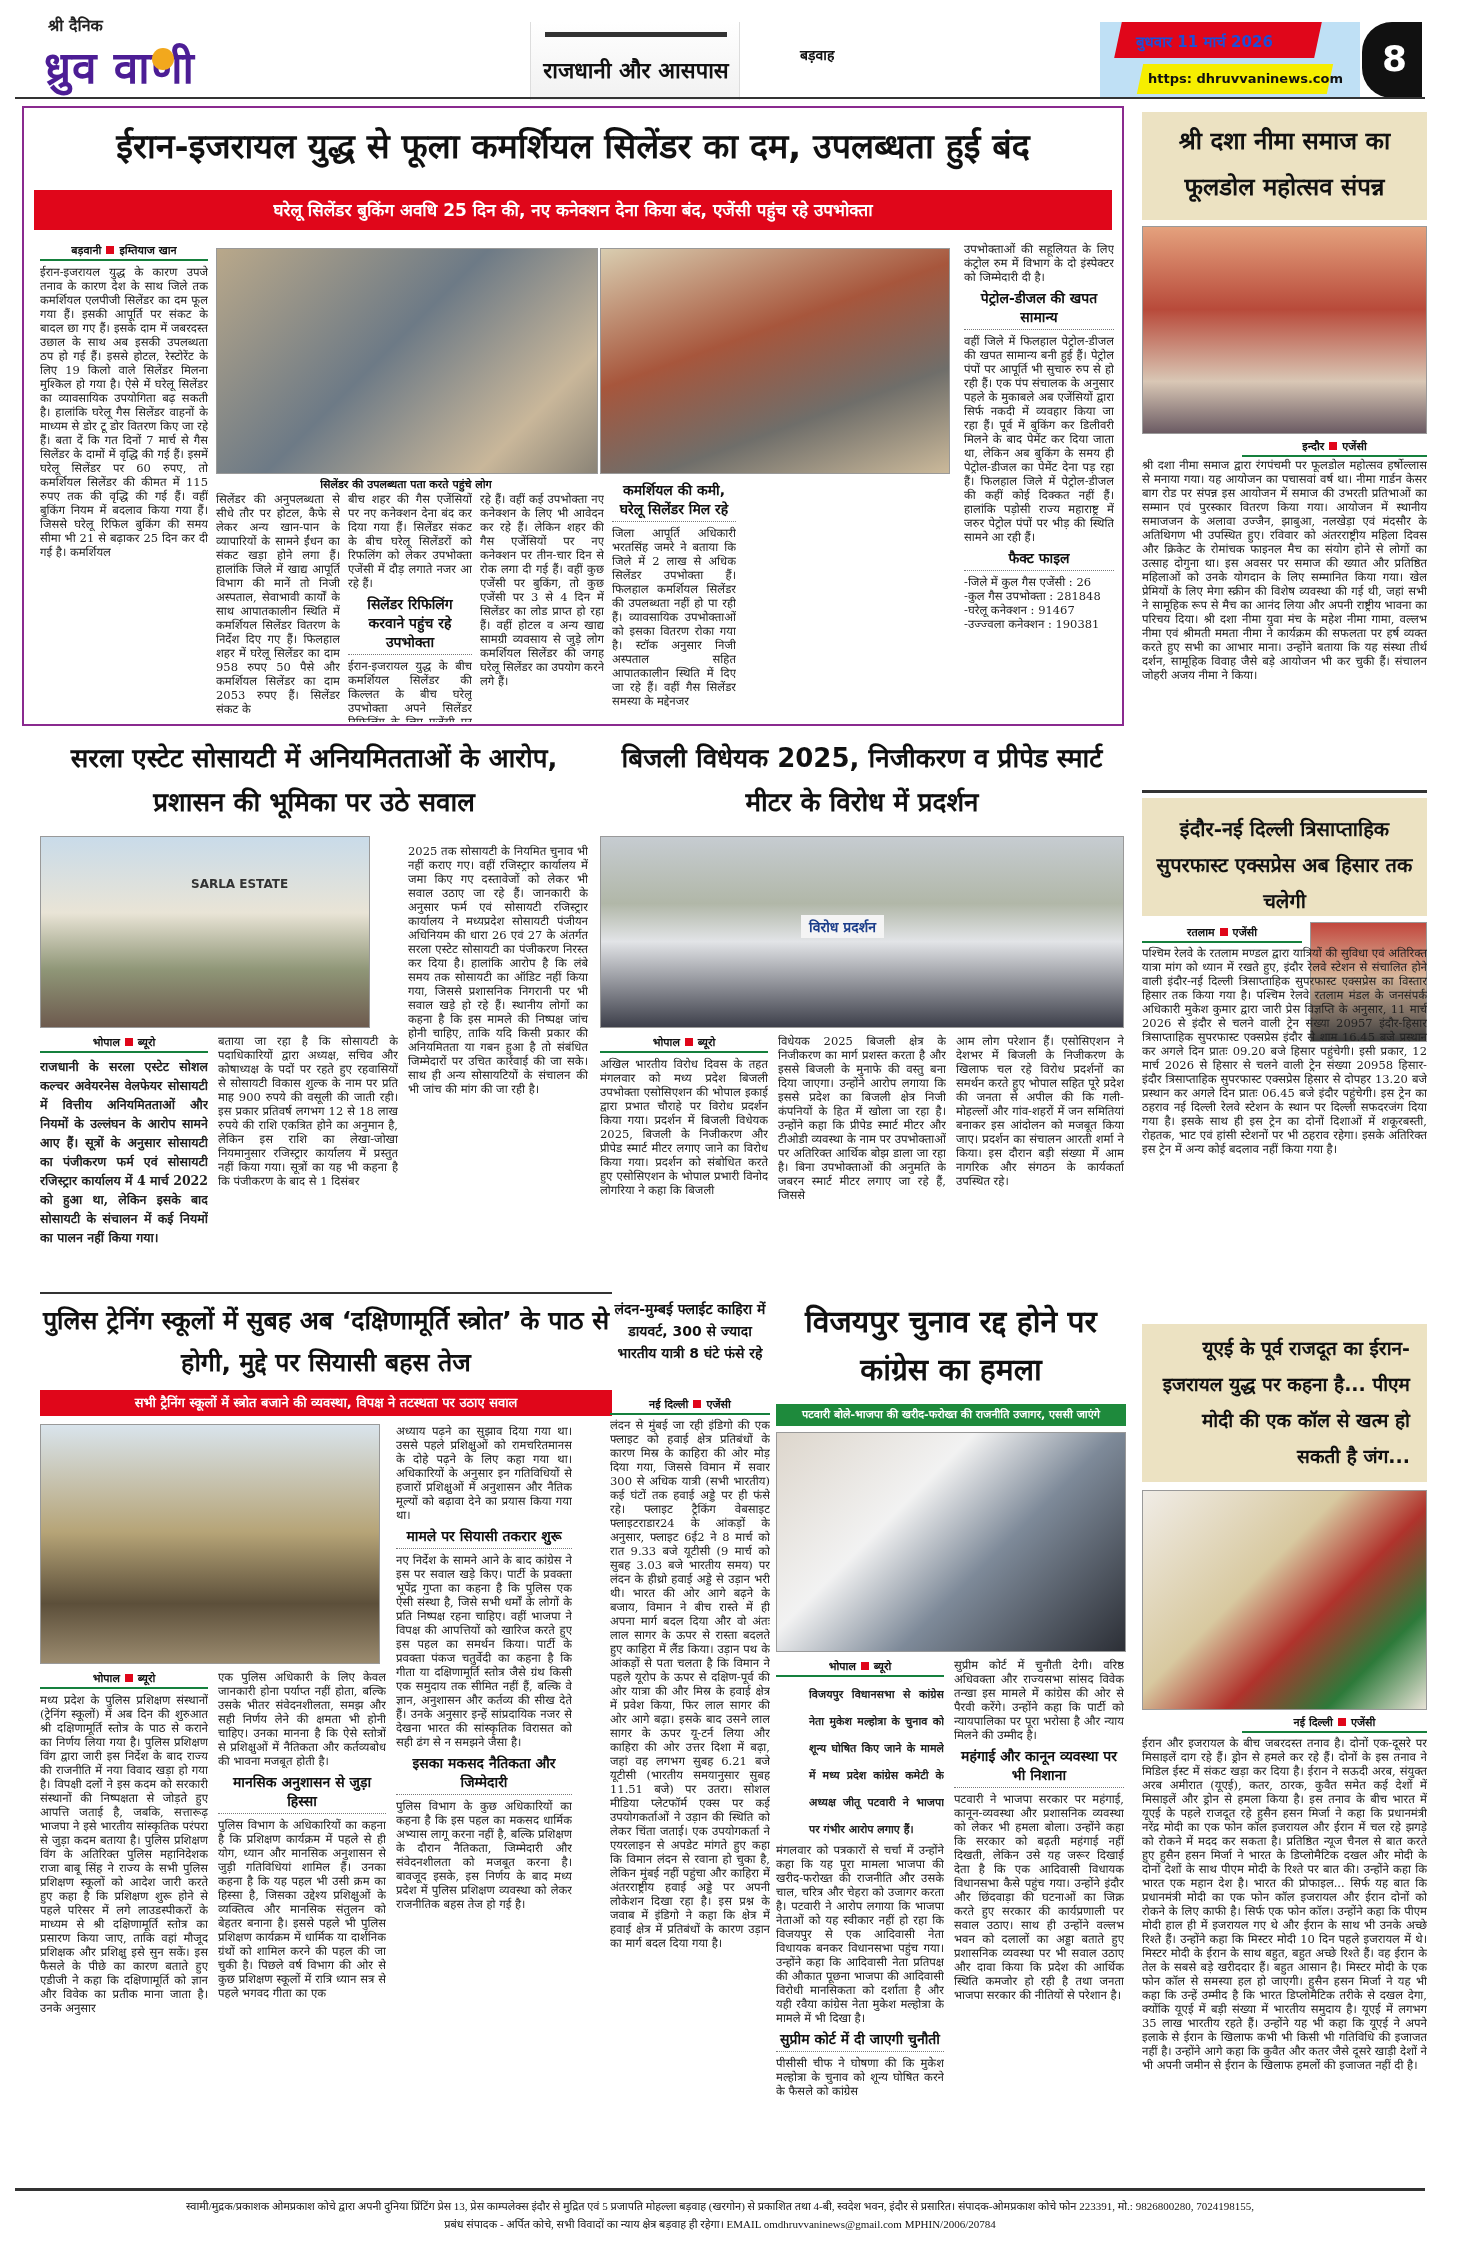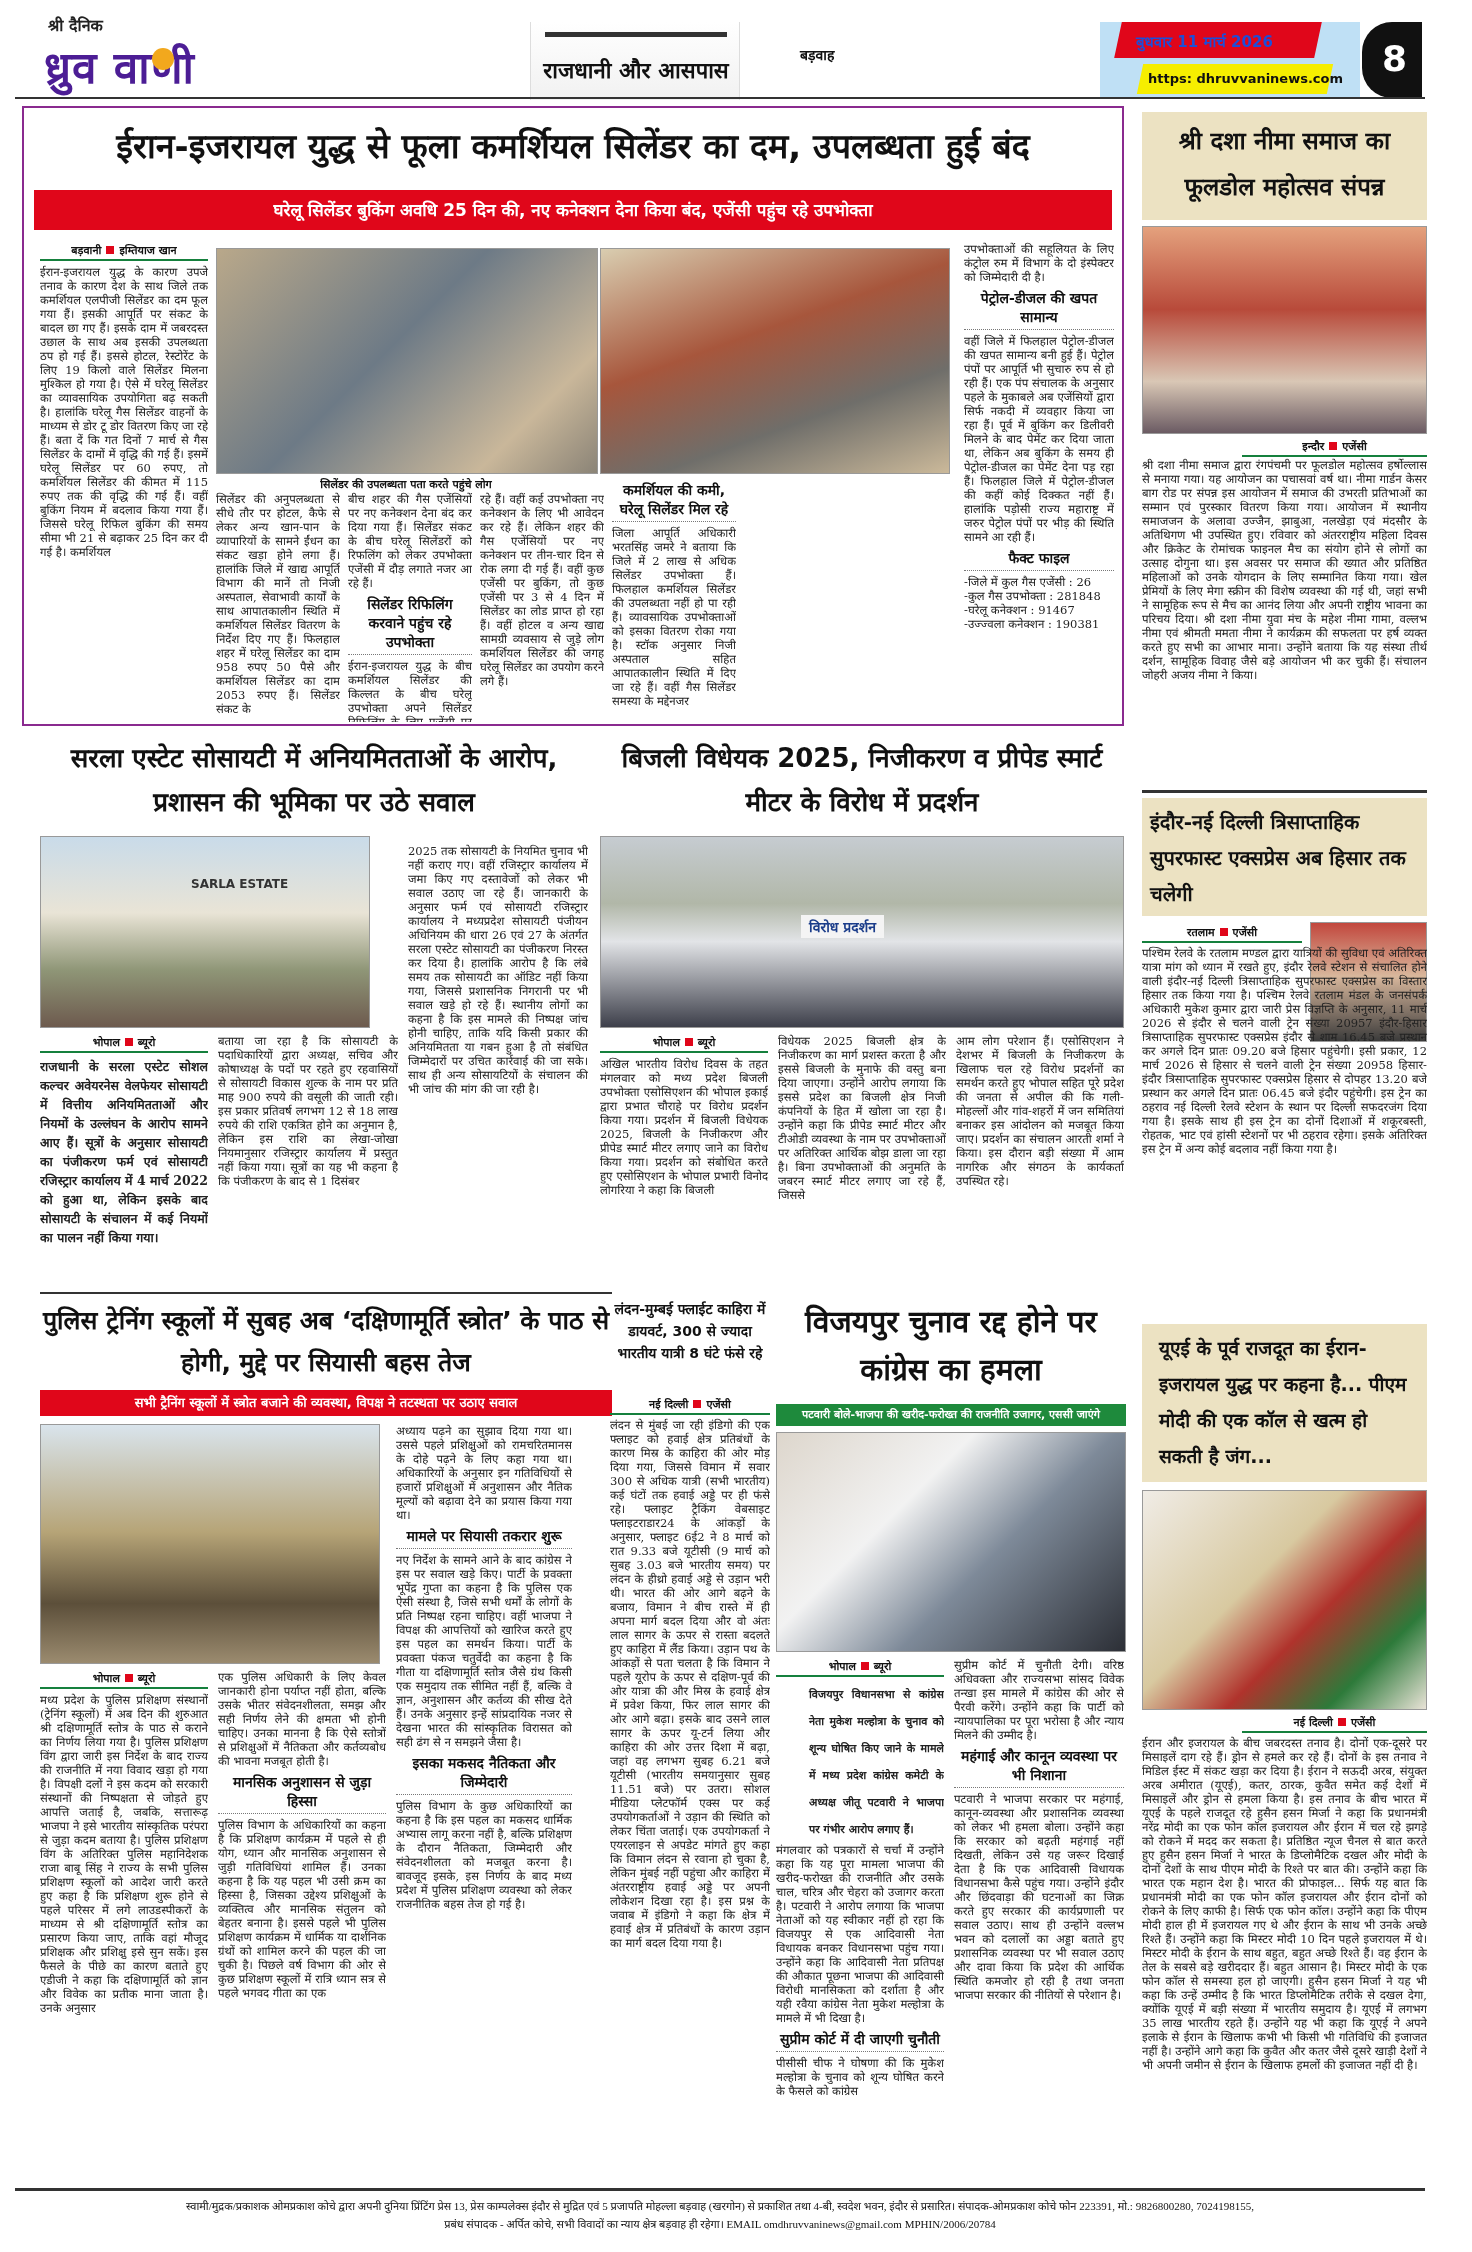--- a/index.html
+++ b/index.html
@@ -122,21 +122,21 @@
     <p class="body-text">विधेयक 2025 बिजली क्षेत्र के निजीकरण का मार्ग प्रशस्त करता है और इससे बिजली के मुनाफे की वस्तु बना दिया जाएगा। उन्होंने आरोप लगाया कि इससे प्रदेश का बिजली क्षेत्र निजी कंपनियों के हित में खोला जा रहा है। उन्होंने कहा कि प्रीपेड स्मार्ट मीटर और टीओडी व्यवस्था के नाम पर उपभोक्ताओं पर अतिरिक्त आर्थिक बोझ डाला जा रहा है। बिना उपभोक्ताओं की अनुमति के जबरन स्मार्ट मीटर लगाए जा रहे हैं, जिससे</p>
   </div>
   <div class="col" style="left:356px;top:304px;width:168px;height:250px;">
     <p class="body-text">आम लोग परेशान हैं। एसोसिएशन ने देशभर में बिजली के निजीकरण के खिलाफ चल रहे विरोध प्रदर्शनों का समर्थन करते हुए भोपाल सहित पूरे प्रदेश की जनता से अपील की कि गली-मोहल्लों और गांव-शहरों में जन समितियां बनाकर इस आंदोलन को मजबूत किया जाए। प्रदर्शन का संचालन आरती शर्मा ने किया। इस दौरान बड़ी संख्या में आम नागरिक और संगठन के कार्यकर्ता उपस्थित रहे।</p>
   </div>
 </div>
 
 <div class="abs" style="left:1142px;top:790px;width:285px;height:500px;">
   <div class="abs rule" style="left:0;top:0;width:285px;height:3px;"></div>
   <div class="abs tanbox" style="left:0;top:8px;width:285px;height:118px;">
-    <h2 class="hl" style="font-size:20px;line-height:36px;padding:6px 8px;">इंदौर-नई दिल्ली त्रिसाप्ताहिक सुपरफास्ट एक्सप्रेस अब हिसार तक चलेगी</h2>
+    <h2 class="hl" style="font-size:20px;text-align:center;line-height:36px;padding:13px 8px;">इंदौर-नई दिल्ली त्रिसाप्ताहिक सुपरफास्ट एक्सप्रेस अब हिसार तक चलेगी</h2>
   </div>
   <div class="abs dateline" style="left:0;top:134px;width:160px;"><span>रतलाम</span><span class="sq"></span><span>एजेंसी</span></div>
   <div class="abs photo" style="left:168px;top:132px;width:117px;height:120px;background:linear-gradient(180deg,#c2473d,#d8b79c 45%,#3b3b3b);"></div>
   <p class="abs body-text" style="left:0;top:156px;width:285px;height:338px;overflow:hidden;text-indent:0;">पश्चिम रेलवे के रतलाम मण्डल द्वारा यात्रियों की सुविधा एवं अतिरिक्त यात्रा मांग को ध्यान में रखते हुए, इंदौर रेलवे स्टेशन से संचालित होने वाली इंदौर-नई दिल्ली त्रिसाप्ताहिक सुपरफास्ट एक्सप्रेस का विस्तार हिसार तक किया गया है। पश्चिम रेलवे रतलाम मंडल के जनसंपर्क अधिकारी मुकेश कुमार द्वारा जारी प्रेस विज्ञप्ति के अनुसार, 11 मार्च 2026 से इंदौर से चलने वाली ट्रेन संख्या 20957 इंदौर-हिसार त्रिसाप्ताहिक सुपरफास्ट एक्सप्रेस इंदौर से शाम 16.45 बजे प्रस्थान कर अगले दिन प्रातः 09.20 बजे हिसार पहुंचेगी। इसी प्रकार, 12 मार्च 2026 से हिसार से चलने वाली ट्रेन संख्या 20958 हिसार-इंदौर त्रिसाप्ताहिक सुपरफास्ट एक्सप्रेस हिसार से दोपहर 13.20 बजे प्रस्थान कर अगले दिन प्रातः 06.45 बजे इंदौर पहुंचेगी। इस ट्रेन का ठहराव नई दिल्ली रेलवे स्टेशन के स्थान पर दिल्ली सफदरजंग दिया गया है। इसके साथ ही इस ट्रेन का दोनों दिशाओं में शकूरबस्ती, रोहतक, भाट एवं हांसी स्टेशनों पर भी ठहराव रहेगा। इसके अतिरिक्त इस ट्रेन में अन्य कोई बदलाव नहीं किया गया है।</p>
 </div>
 
 <div class="abs" style="left:40px;top:1292px;width:572px;height:886px;">
   <div class="abs rule" style="left:0;top:0;width:572px;height:2px;"></div>
   <h2 class="abs hl" style="left:0;top:8px;width:572px;text-align:center;font-size:25px;line-height:42px;">पुलिस ट्रेनिंग स्कूलों में सुबह अब ‘दक्षिणामूर्ति स्त्रोत’ के पाठ से होगी, मुद्दे पर सियासी बहस तेज</h2>
   <div class="abs redbar" style="left:0;top:98px;width:572px;height:26px;line-height:26px;font-size:13px;">सभी ट्रैनिंग स्कूलों में स्त्रोत बजाने की व्यवस्था, विपक्ष ने तटस्थता पर उठाए सवाल</div>
@@ -178,21 +178,21 @@
   </div>
   <div class="col" style="left:178px;top:366px;width:170px;height:518px;">
     <p class="body-text">सुप्रीम कोर्ट में चुनौती देगी। वरिष्ठ अधिवक्ता और राज्यसभा सांसद विवेक तन्खा इस मामले में कांग्रेस की ओर से पैरवी करेंगे। उन्होंने कहा कि पार्टी को न्यायपालिका पर पूरा भरोसा है और न्याय मिलने की उम्मीद है।</p>
     <div class="subhead">महंगाई और कानून व्यवस्था पर भी निशाना</div>
     <p class="body-text">पटवारी ने भाजपा सरकार पर महंगाई, कानून-व्यवस्था और प्रशासनिक व्यवस्था को लेकर भी हमला बोला। उन्होंने कहा कि सरकार को बढ़ती महंगाई नहीं दिखती, लेकिन उसे यह जरूर दिखाई देता है कि एक आदिवासी विधायक विधानसभा कैसे पहुंच गया। उन्होंने इंदौर और छिंदवाड़ा की घटनाओं का जिक्र करते हुए सरकार की कार्यप्रणाली पर सवाल उठाए। साथ ही उन्होंने वल्लभ भवन को दलालों का अड्डा बताते हुए प्रशासनिक व्यवस्था पर भी सवाल उठाए और दावा किया कि प्रदेश की आर्थिक स्थिति कमजोर हो रही है तथा जनता भाजपा सरकार की नीतियों से परेशान है।</p>
   </div>
 </div>
 
 <div class="abs" style="left:1142px;top:1320px;width:285px;height:858px;">
   <div class="abs tanbox" style="left:0;top:4px;width:285px;height:158px;">
-    <h2 class="hl" style="font-size:19px;text-align:left;line-height:36px;padding:6px 17px;">यूएई के पूर्व राजदूत का ईरान-इजरायल युद्ध पर कहना है... पीएम मोदी की एक कॉल से खत्म हो सकती है जंग...</h2>
+    <h2 class="hl" style="font-size:19px;text-align:right;line-height:36px;padding:6px 17px;">यूएई के पूर्व राजदूत का ईरान-इजरायल युद्ध पर कहना है... पीएम मोदी की एक कॉल से खत्म हो सकती है जंग...</h2>
   </div>
   <div class="abs photo" style="left:0;top:170px;width:285px;height:220px;background:linear-gradient(135deg,#f0ece6,#d8c9a0 40%,#b0332c 60%,#2d7a3a 80%,#e9e3d7);"></div>
   <div class="abs dateline" style="left:100px;top:394px;width:185px;"><span>नई दिल्ली</span><span class="sq"></span><span>एजेंसी</span></div>
   <p class="abs body-text" style="left:0;top:416px;width:285px;height:440px;overflow:hidden;">ईरान और इजरायल के बीच जबरदस्त तनाव है। दोनों एक-दूसरे पर मिसाइलें दाग रहे हैं। ड्रोन से हमले कर रहे हैं। दोनों के इस तनाव ने मिडिल ईस्ट में संकट खड़ा कर दिया है। ईरान ने सऊदी अरब, संयुक्त अरब अमीरात (यूएई), कतर, ठारक, कुवैत समेत कई देशों में मिसाइलें और ड्रोन से हमला किया है। इस तनाव के बीच भारत में यूएई के पहले राजदूत रहे हुसैन हसन मिर्जा ने कहा कि प्रधानमंत्री नरेंद्र मोदी का एक फोन कॉल इजरायल और ईरान में चल रहे झगड़े को रोकने में मदद कर सकता है। प्रतिष्ठित न्यूज चैनल से बात करते हुए हुसैन हसन मिर्जा ने भारत के डिप्लोमैटिक दखल और मोदी के दोनों देशों के साथ पीएम मोदी के रिश्ते पर बात की। उन्होंने कहा कि भारत एक महान देश है। भारत की प्रोफाइल... सिर्फ यह बात कि प्रधानमंत्री मोदी का एक फोन कॉल इजरायल और ईरान दोनों को रोकने के लिए काफी है। सिर्फ एक फोन कॉल। उन्होंने कहा कि पीएम मोदी हाल ही में इजरायल गए थे और ईरान के साथ भी उनके अच्छे रिश्ते हैं। उन्होंने कहा कि मिस्टर मोदी 10 दिन पहले इजरायल में थे। मिस्टर मोदी के ईरान के साथ बहुत, बहुत अच्छे रिश्ते हैं। वह ईरान के तेल के सबसे बड़े खरीददार हैं। बहुत आसान है। मिस्टर मोदी के एक फोन कॉल से समस्या हल हो जाएगी। हुसैन हसन मिर्जा ने यह भी कहा कि उन्हें उम्मीद है कि भारत डिप्लोमैटिक तरीके से दखल देगा, क्योंकि यूएई में बड़ी संख्या में भारतीय समुदाय है। यूएई में लगभग 35 लाख भारतीय रहते हैं। उन्होंने यह भी कहा कि यूएई ने अपने इलाके से ईरान के खिलाफ कभी भी किसी भी गतिविधि की इजाजत नहीं है। उन्होंने आगे कहा कि कुवैत और कतर जैसे दूसरे खाड़ी देशों ने भी अपनी जमीन से ईरान के खिलाफ हमलों की इजाजत नहीं दी है।</p>
 </div>
 
 <div class="abs" style="left:0;top:2188px;width:1472px;height:64px;">
   <div class="abs rule" style="left:15px;top:0;width:1410px;height:3px;"></div>
   <div class="abs" style="left:20px;top:10px;width:1400px;text-align:center;font-family:'Liberation Serif',serif;font-size:11px;">स्वामी/मुद्रक/प्रकाशक ओमप्रकाश कोचे द्वारा अपनी दुनिया प्रिंटिंग प्रेस 13, प्रेस काम्पलेक्स इंदौर से मुद्रित एवं 5 प्रजापति मोहल्ला बड़वाह (खरगोन) से प्रकाशित तथा 4-बी, स्वदेश भवन, इंदौर से प्रसारित। संपादक-ओमप्रकाश कोचे फोन 223391, मो.: 9826800280, 7024198155,</div>
   <div class="abs" style="left:20px;top:28px;width:1400px;text-align:center;font-family:'Liberation Serif',serif;font-size:11px;">प्रबंध संपादक - अर्पित कोचे, सभी विवादों का न्याय क्षेत्र बड़वाह ही रहेगा। EMAIL omdhruvvaninews@gmail.com MPHIN/2006/20784</div>

